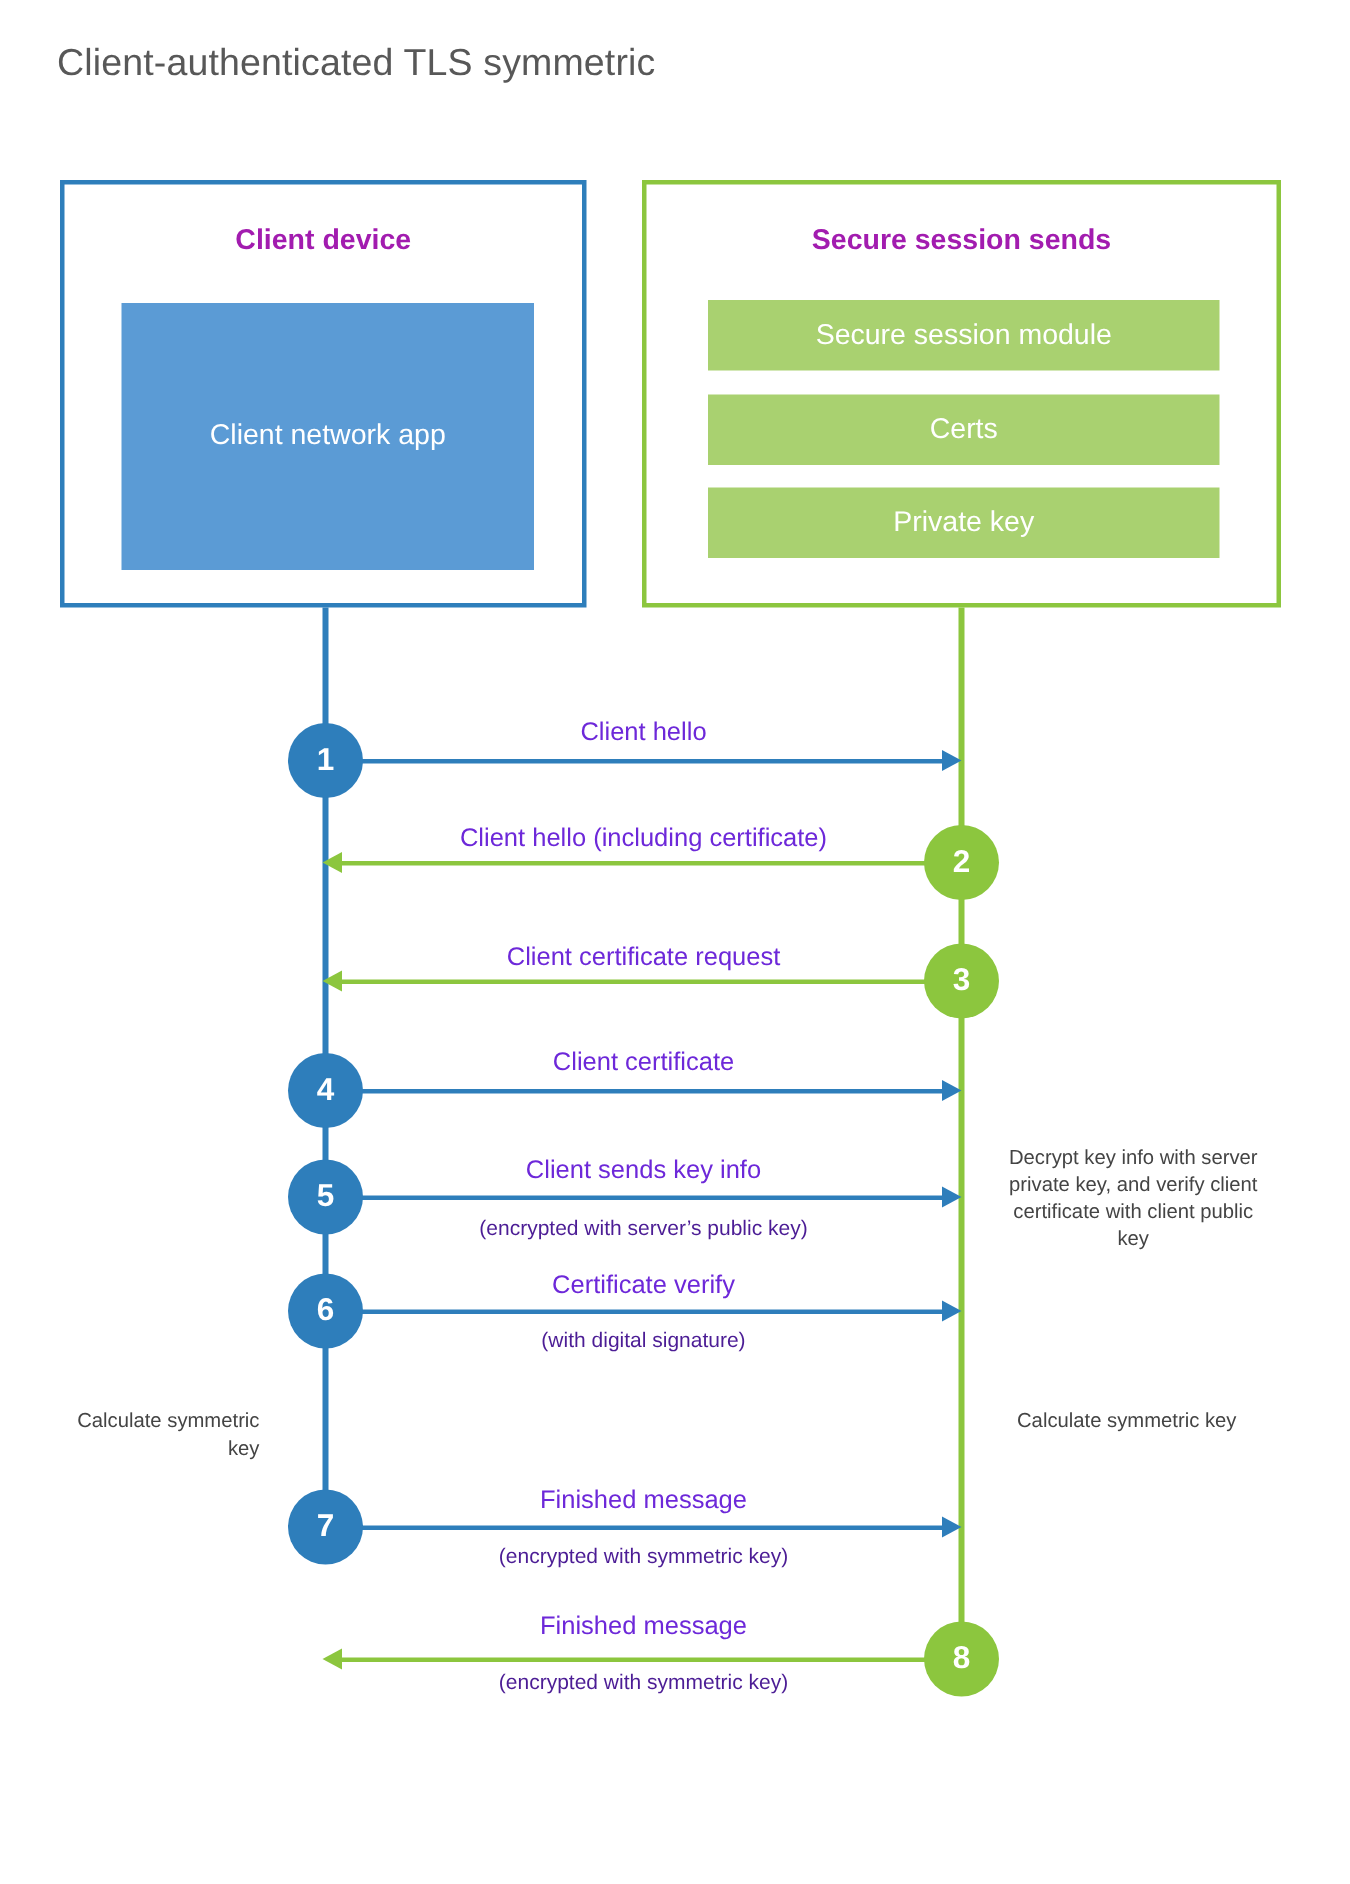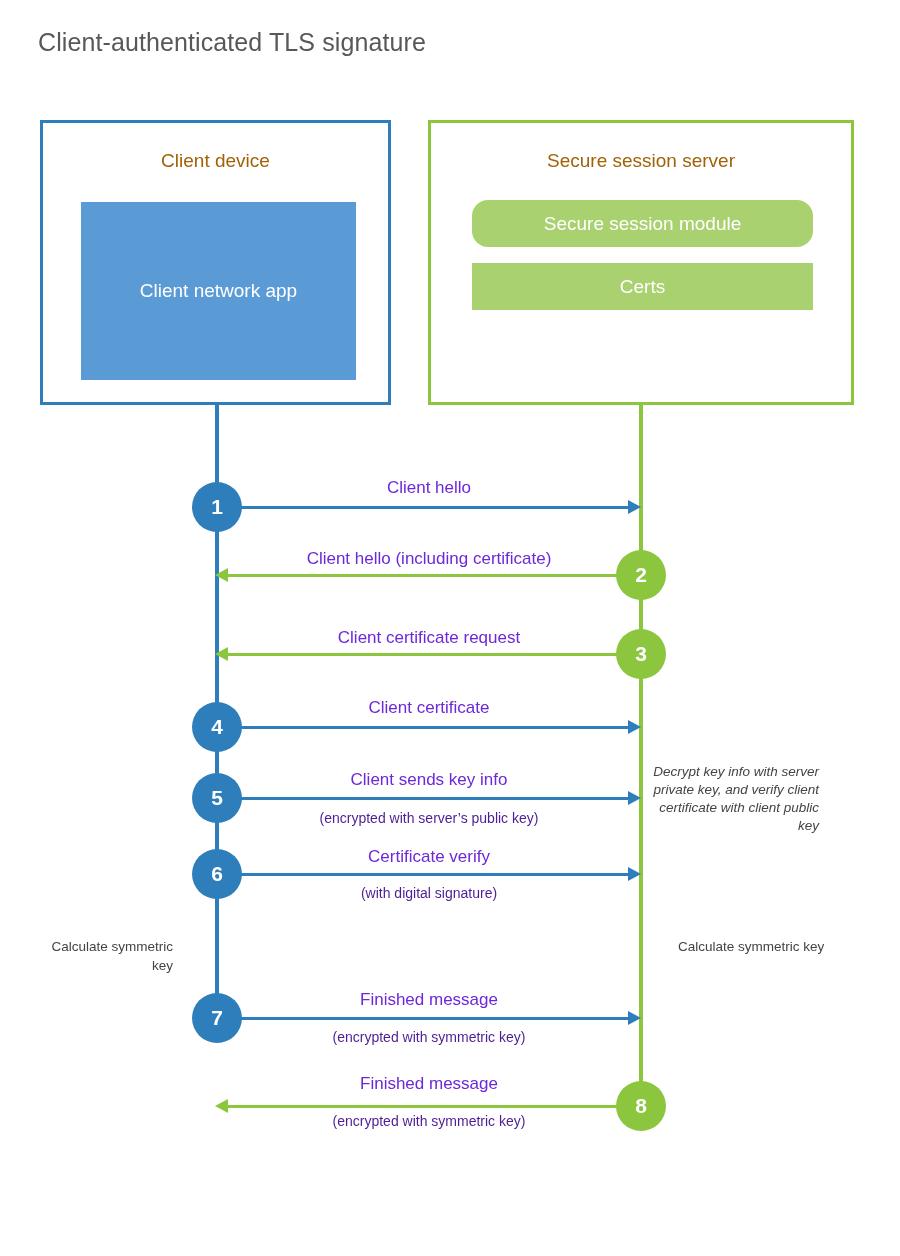--- a/index.html
+++ b/index.html
@@ -48,22 +48,22 @@
     height: 285px;
     border: 3px solid #8CC63E;
   }
   .actor-title {
     position: absolute;
     left: 0;
     right: 0;
     top: 27px;
     text-align: center;
     font-size: 19px;
-    font-weight: normal;
-    color: #a16207;
+    font-weight: bold;
+    color: #a21caf;
   }
 
   
   #client-app-block {
     position: absolute;
     left: 38px;
     top: 79px;
     width: 275px;
     height: 178px;
     background: #5B9BD5;
@@ -84,21 +84,21 @@
     height: 47px;
     background: #A9D170;
     color: #ffffff;
     font-size: 19px;
     display: flex;
     align-items: center;
     justify-content: center;
     text-align: center;
     box-sizing: border-box;
   }
-  #server-block-0 { top: 77px; border-radius: 16px; }
+  #server-block-0 { top: 77px; }
   #server-block-1 { top: 140px; }
   #server-block-2 { top: 202px; }
 
   
   .lifeline {
     position: absolute;
     width: 4px;
   }
   #client-lifeline {
     left: 215px;
@@ -163,38 +163,39 @@
     white-space: nowrap;
   }
 
   
   .side-note {
     position: absolute;
     font-size: 13.5px;
     line-height: 18px;
     color: #444444;
   }
-  #note-decrypt { left: 644px; top: 763px; width: 175px; text-align: right; font-style: italic; }
+  #note-decrypt { left: 668px; top: 763px; width: 175px; text-align: center; }
   #note-calc-client { left: 40px; top: 937px; width: 133px; text-align: right; line-height: 19px; }
   #note-calc-server { left: 678px; top: 937px; width: 160px; text-align: left; line-height: 19px; }
 </style>
 </head>
 <body>
 
-<div id="page-title">Client-authenticated TLS signature</div>
+<div id="page-title">Client-authenticated TLS symmetric</div>
 
 <div class="actor-box" id="client-box">
   <div class="actor-title">Client device</div>
   <div id="client-app-block">Client network app</div>
 </div>
 
 <div class="actor-box" id="server-box">
-  <div class="actor-title">Secure session server</div>
+  <div class="actor-title">Secure session sends</div>
   <div class="server-block" id="server-block-0">Secure session module</div>
   <div class="server-block" id="server-block-1">Certs</div>
+  <div class="server-block" id="server-block-2">Private key</div>
 </div>
 
 <div class="lifeline" id="client-lifeline"></div>
 <div class="lifeline" id="server-lifeline"></div>
 
 <div class="msg-label" style="left:279px; top:478px; width:300px;">Client hello</div>
 <div class="msg-line blue" style="left:217px; top:506px; width:413px;"></div>
 <div class="arrowhead right blue" style="left:628px; top:500px;"></div>
 <div class="step-circle blue" style="top:482px;">1</div>
 

